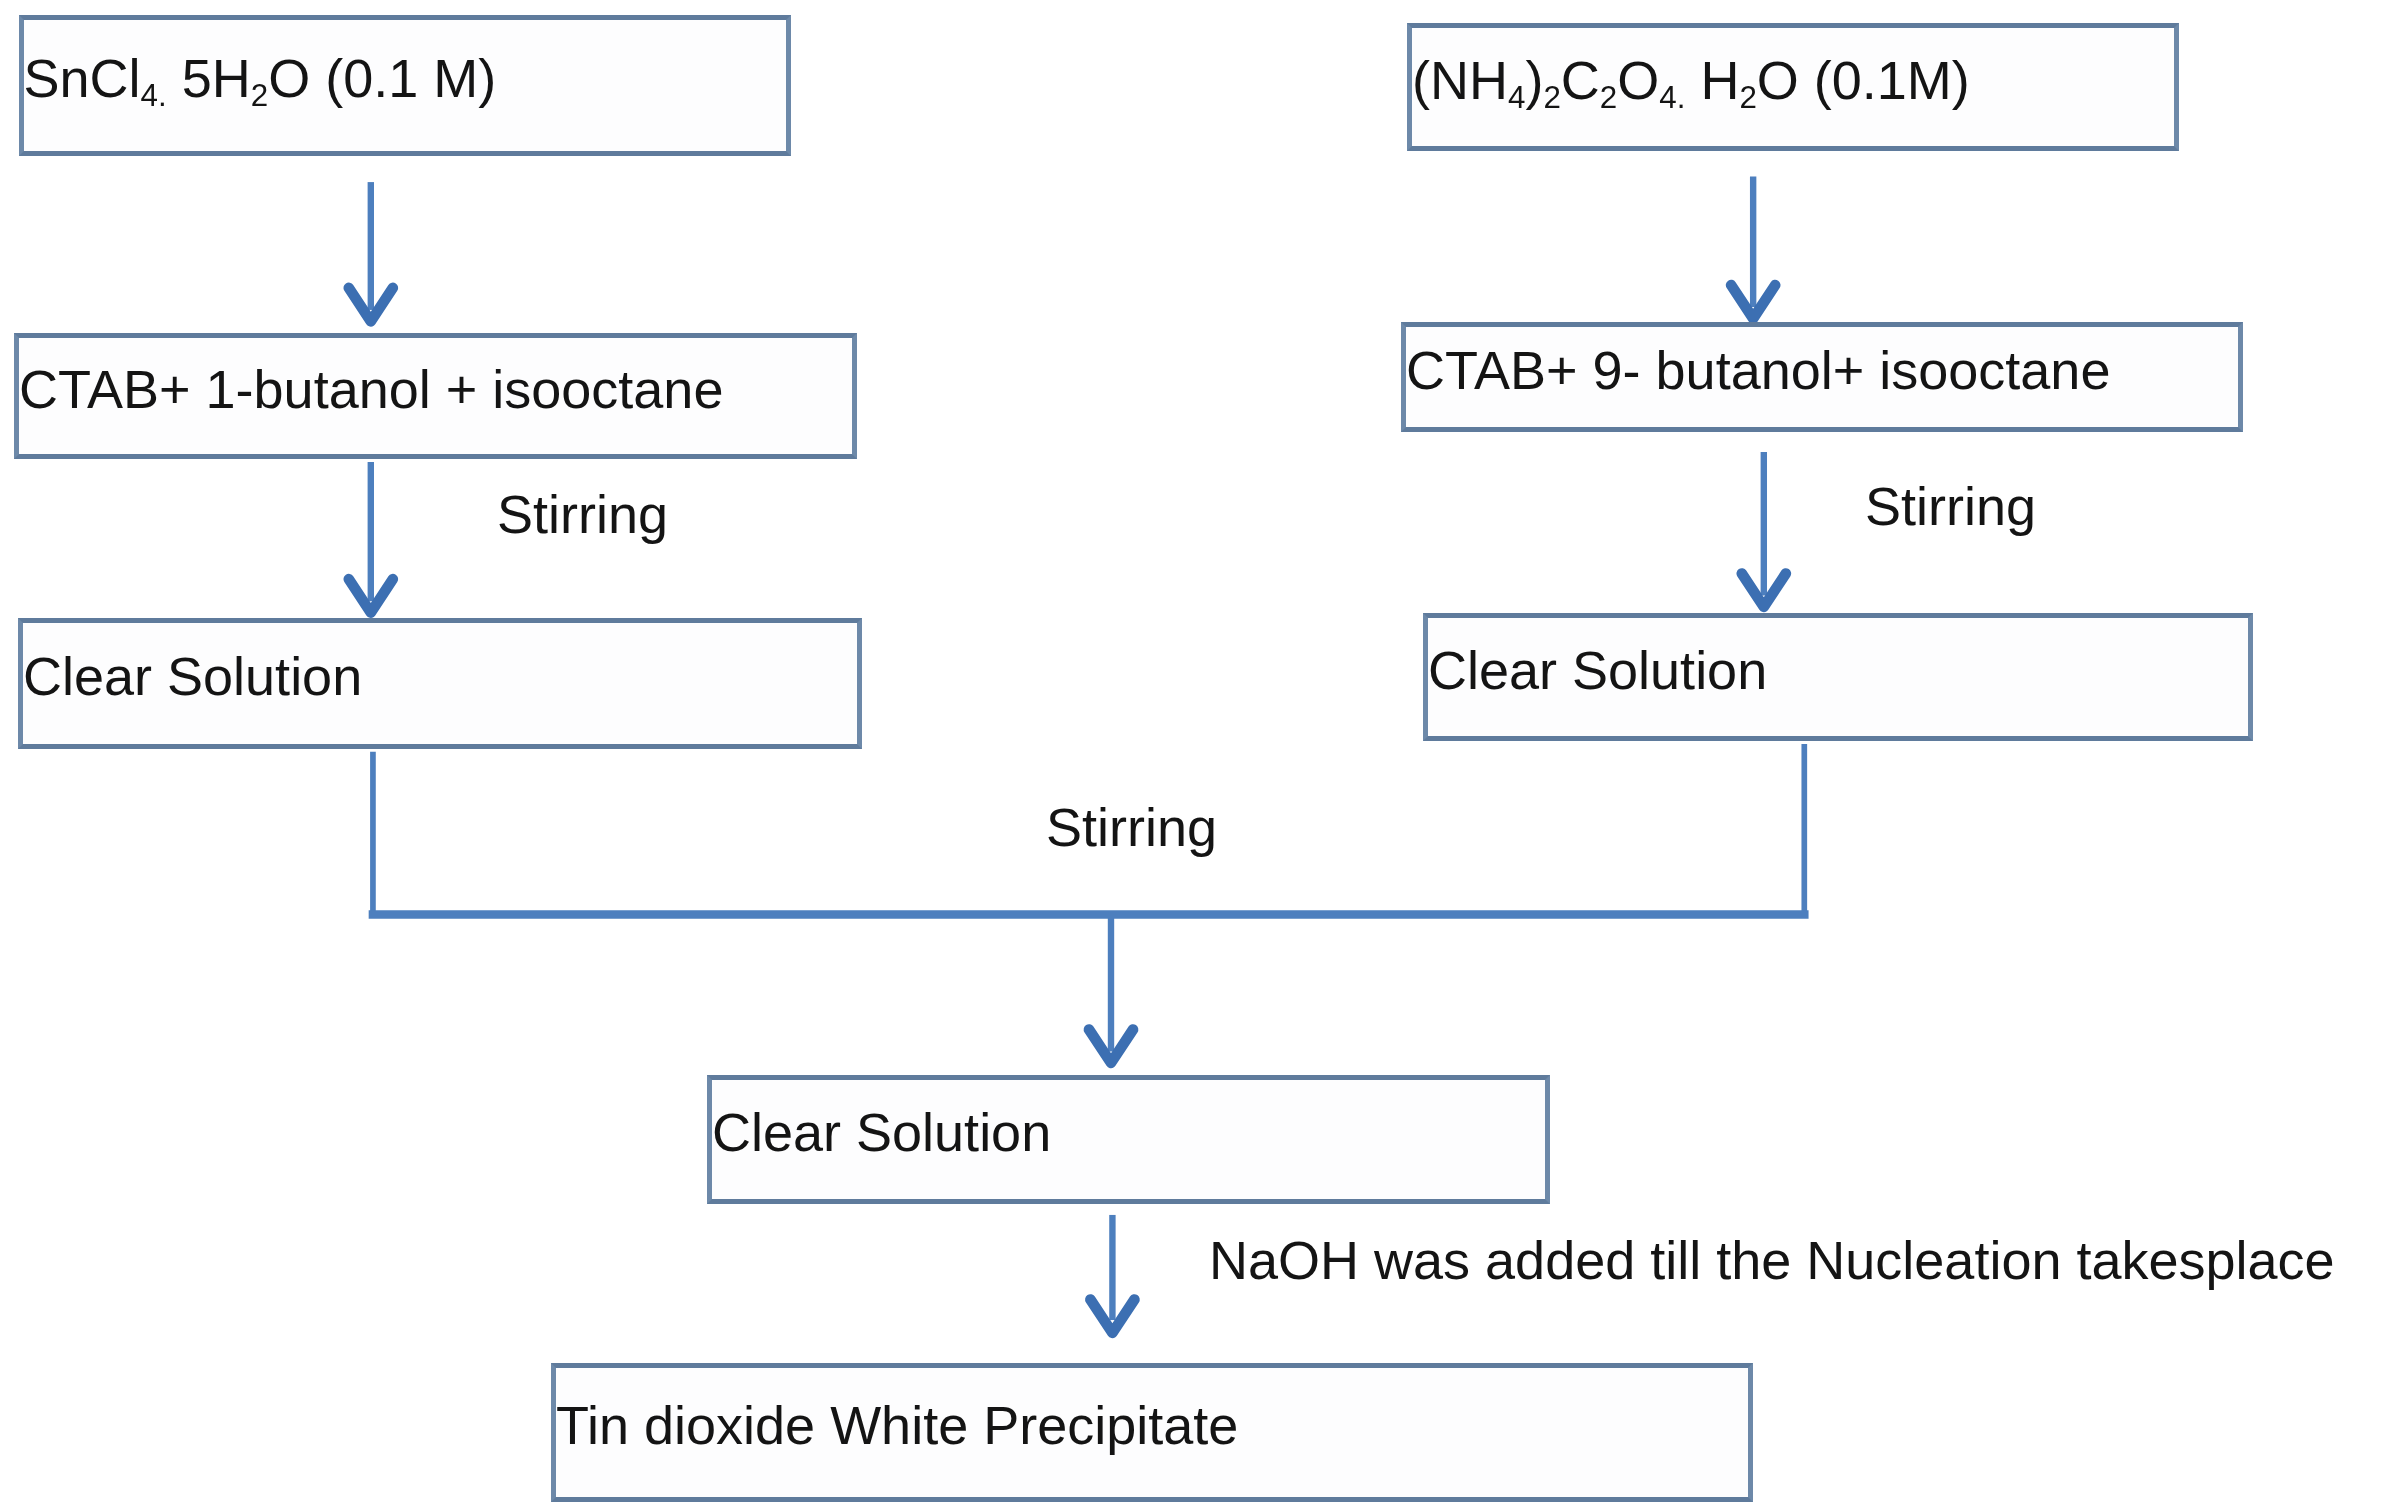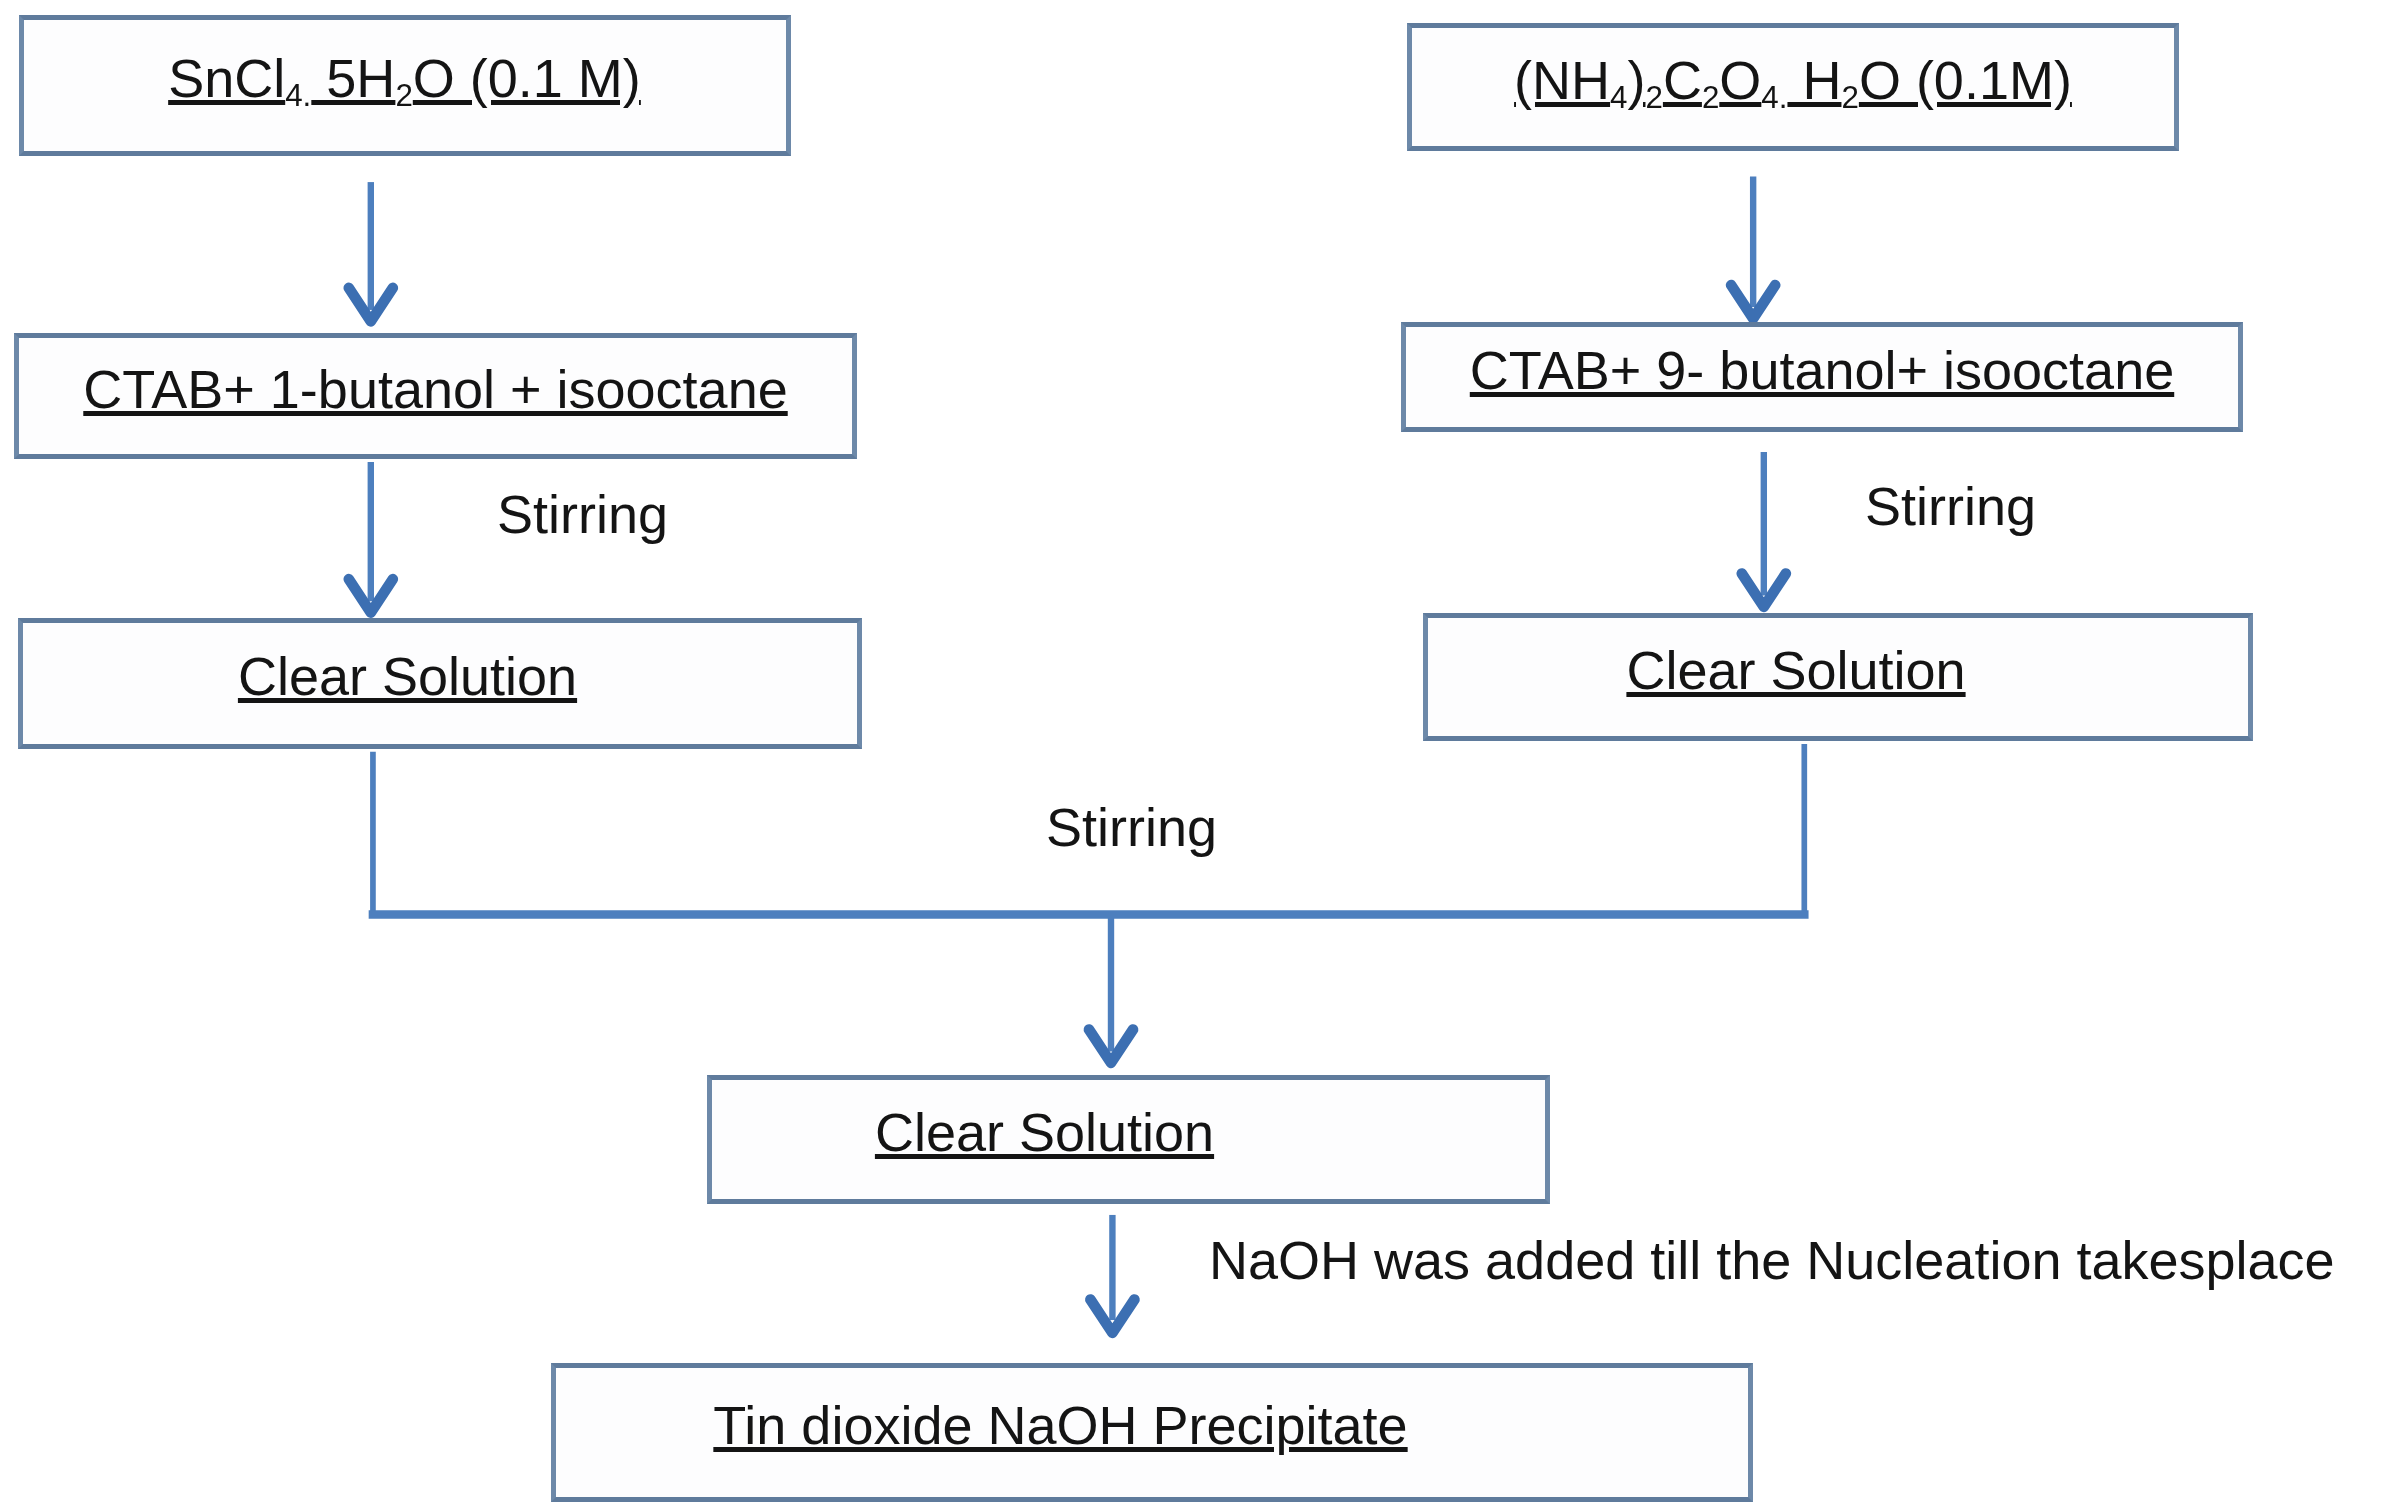--- a/index.html
+++ b/index.html
@@ -23,26 +23,25 @@
   }
   .node{
     position:absolute;
     box-sizing:border-box;
     border:5px solid var(--box-border);
     border-top-color:#5f7b9c;
     border-bottom-color:#5f7b9c;
     background:var(--box-fill);
     display:flex;
     align-items:center;
-    justify-content:center;
+    justify-content:flex-start;
     font-size:54px;
     line-height:1.1;
     white-space:nowrap;
     padding-bottom:12.8px;
-    text-decoration:underline;
   }
   .node .sub{
     font-size:58%;
     position:relative;
     top:0.28em;
   }
   .edge-label{
     position:absolute;
     font-size:54px;
     line-height:1.15;
@@ -130,21 +129,21 @@
 
   <div class="node n-clear-right">
     <span>Clear Solution</span>
   </div>
 
   <div class="node n-clear-center">
     <span>Clear Solution</span>
   </div>
 
   <div class="node n-tin">
-    <span>Tin dioxide NaOH Precipitate</span>
+    <span>Tin dioxide White Precipitate</span>
   </div>
 
   <div class="edge-label l-stirring-left">Stirring</div>
 
   <div class="edge-label l-stirring-right">Stirring</div>
 
   <div class="edge-label l-stirring-merge">Stirring</div>
 
   <div class="edge-label l-naoh">NaOH was added till the Nucleation takesplace</div>
 

